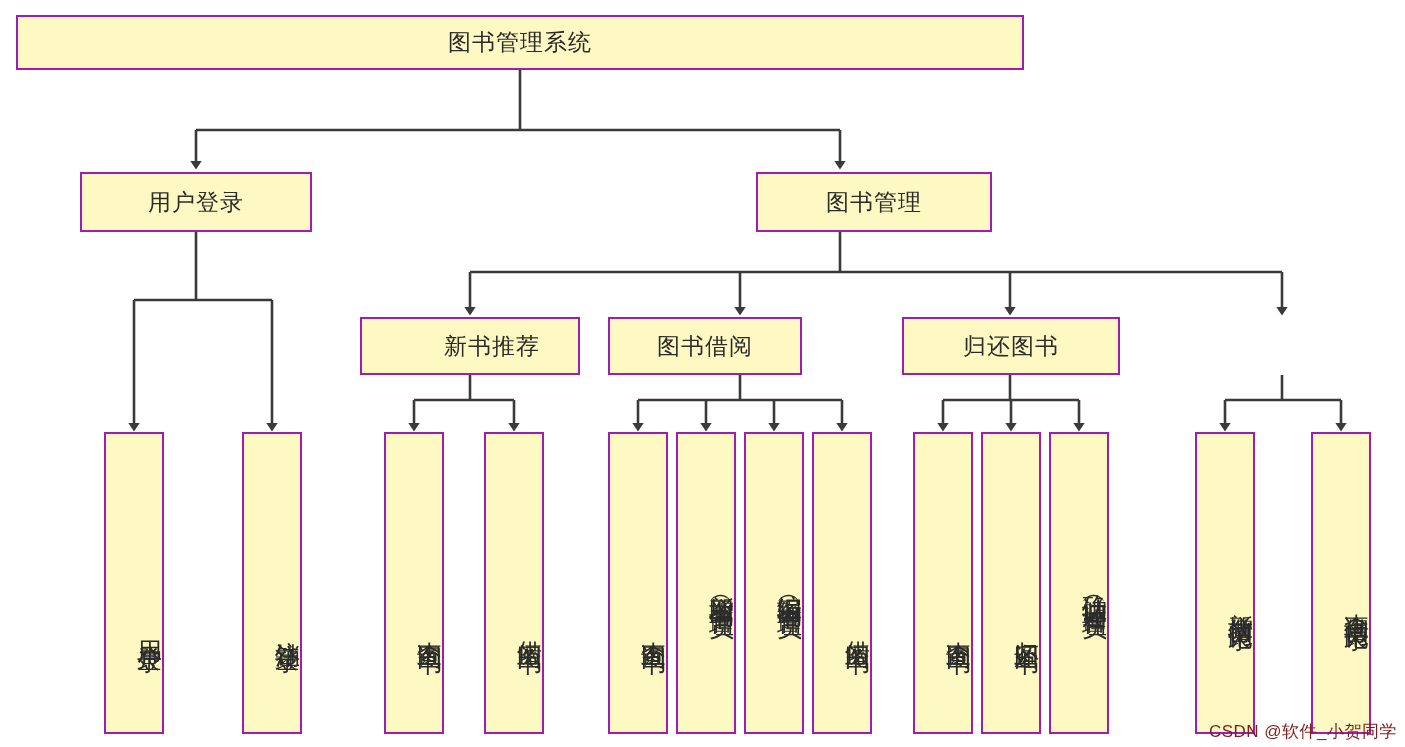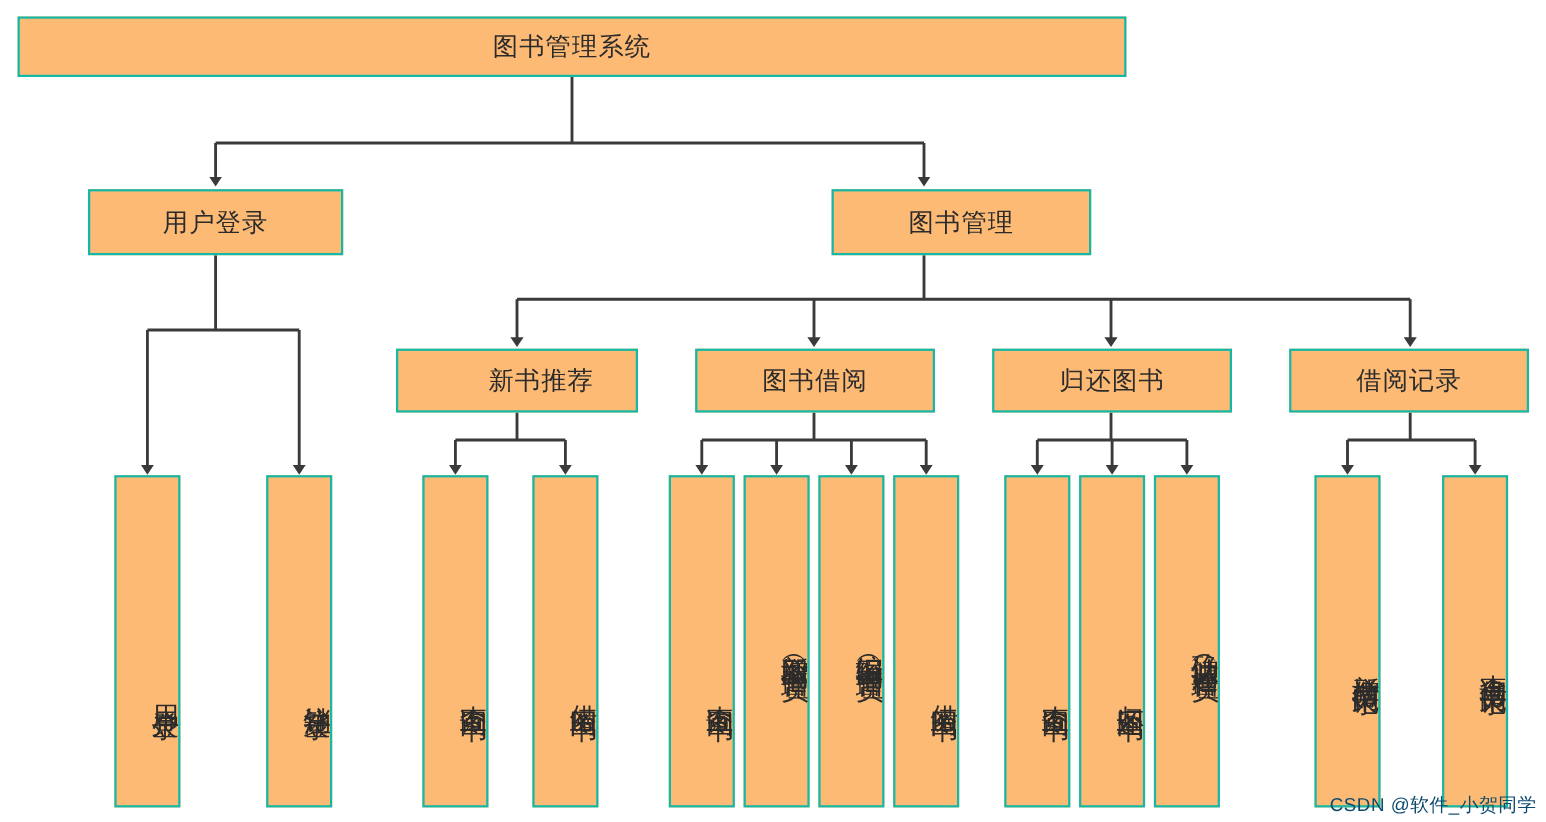--- a/index.html
+++ b/index.html
@@ -21,22 +21,22 @@
     position: absolute;
     left: 0;
     top: 0;
     width: 1405px;
     height: 747px;
     pointer-events: none;
   }
   .node {
     position: absolute;
     box-sizing: border-box;
-    background: #fdba74;
-    border: 2px solid #14b8a6;
+    background: #fef9c3;
+    border: 2px solid #a21caf;
     display: flex;
     align-items: center;
     justify-content: center;
     color: #2b2b2b;
   }
   .node.horiz {
     font-size: 23px;
     letter-spacing: 1px;
   }
   .node.vert {
@@ -51,21 +51,21 @@
   .node.vert .vlabel {
     writing-mode: vertical-rl;
     text-orientation: upright;
     line-height: 1.02;
   }
   #watermark {
     position: absolute;
     right: 8px;
     bottom: 4px;
     font-size: 17px;
-    color: #0c4a6e;
+    color: #7f1d1d;
     letter-spacing: 0.5px;
     white-space: nowrap;
   }
 </style>
 </head>
 <body>
 
 <div id="canvas">
 
   <svg class="connectors" viewBox="0 0 1405 747">
@@ -125,28 +125,25 @@
   <div class="node horiz" style="left:80px; top:172px; width:232px; height:60px;">
     <span>用户登录</span>
   </div>
   <div class="node horiz" style="left:712px; top:172px; width:236px; height:60px;margin-left:44px;">
     <span>图书管理</span>
   </div>
 
   <div class="node horiz" style="left:360px; top:317px; width:220px; height:58px;padding-left:44px;">
     <span>新书推荐</span>
   </div>
-  <div class="node horiz" style="left:632px; top:317px; width:218px; height:58px;text-align:center;">
+  <div class="node horiz" style="left:608px; top:317px; width:194px; height:58px;text-align:center;">
     <span>图书借阅</span>
   </div>
   <div class="node horiz" style="left:902px; top:317px; width:218px; height:58px;">
     <span>归还图书</span>
-  </div>
-  <div class="node horiz" style="left:1172px; top:317px; width:218px; height:58px;">
-    <span>借阅记录</span>
   </div>
 
   <div class="node vert" style="left:104px; top:432px; width:60px; height:302px; padding-top:88px;">
     <span class="vlabel">用户登录</span>
   </div>
   <div class="node vert" style="left:242px; top:432px; width:60px; height:302px; padding-top:88px;">
     <span class="vlabel">注销登录</span>
   </div>
 
   <div class="node vert" style="left:384px; top:432px; width:60px; height:302px; padding-top:88px;">

